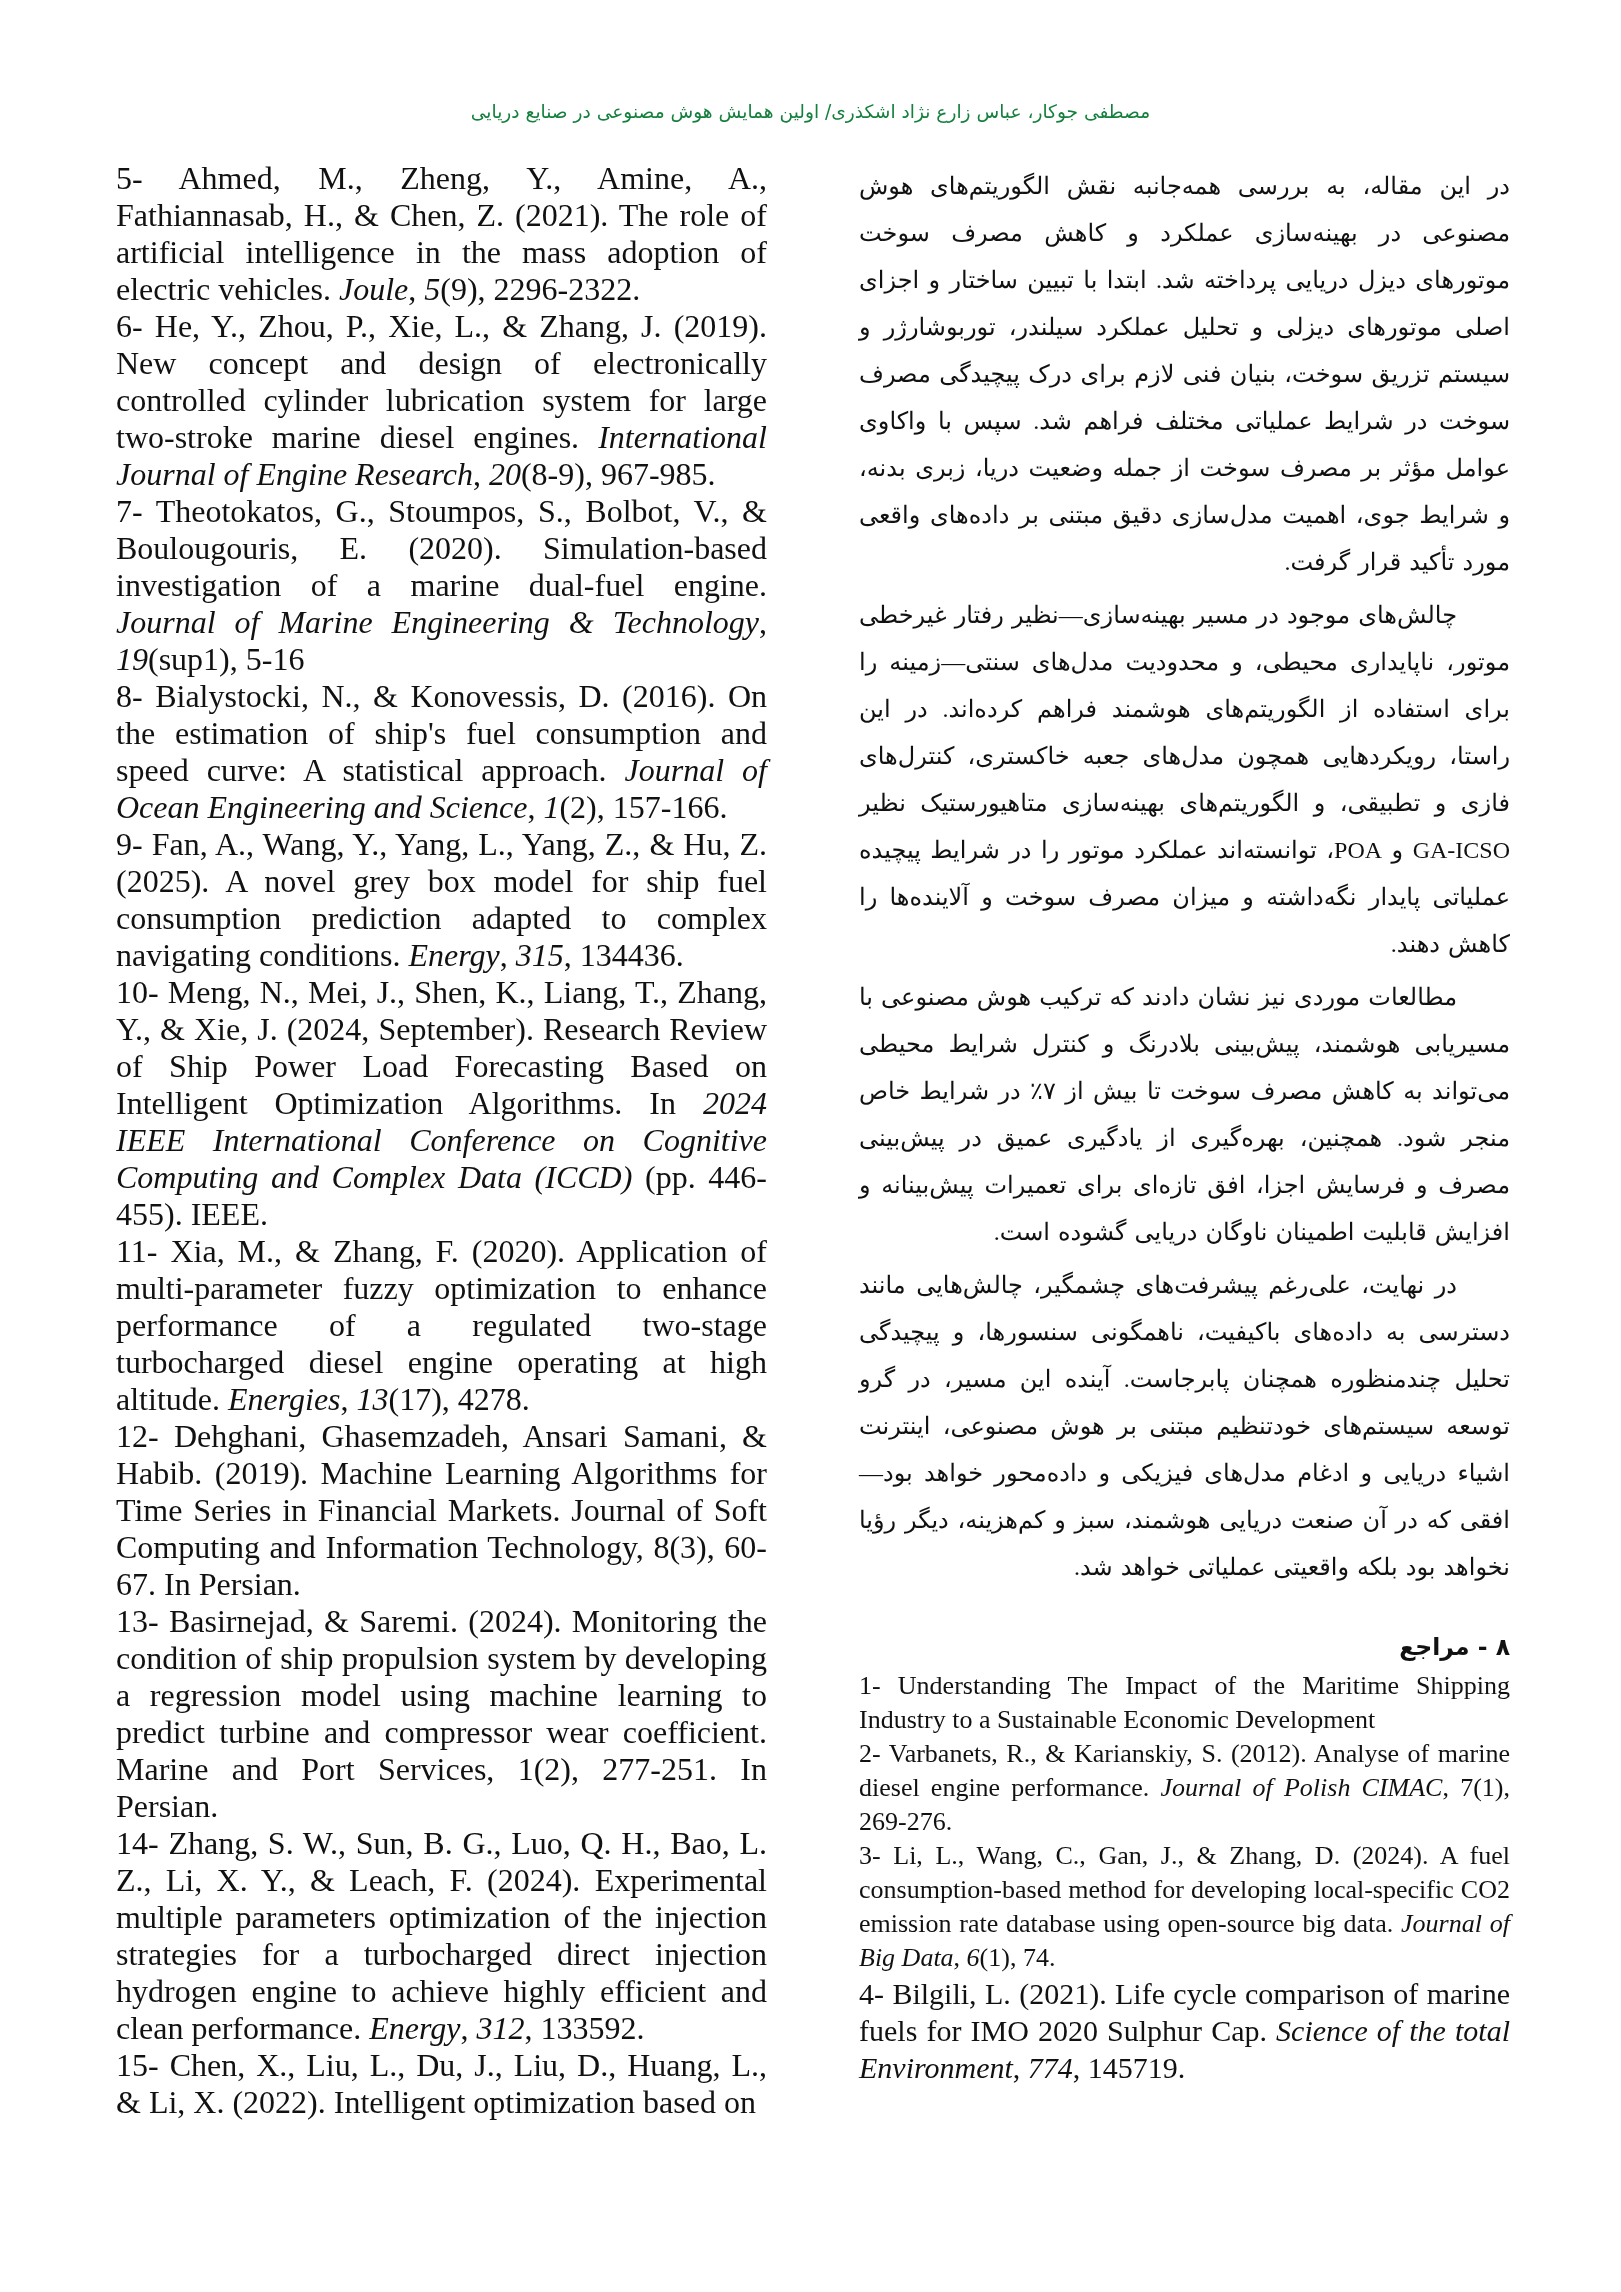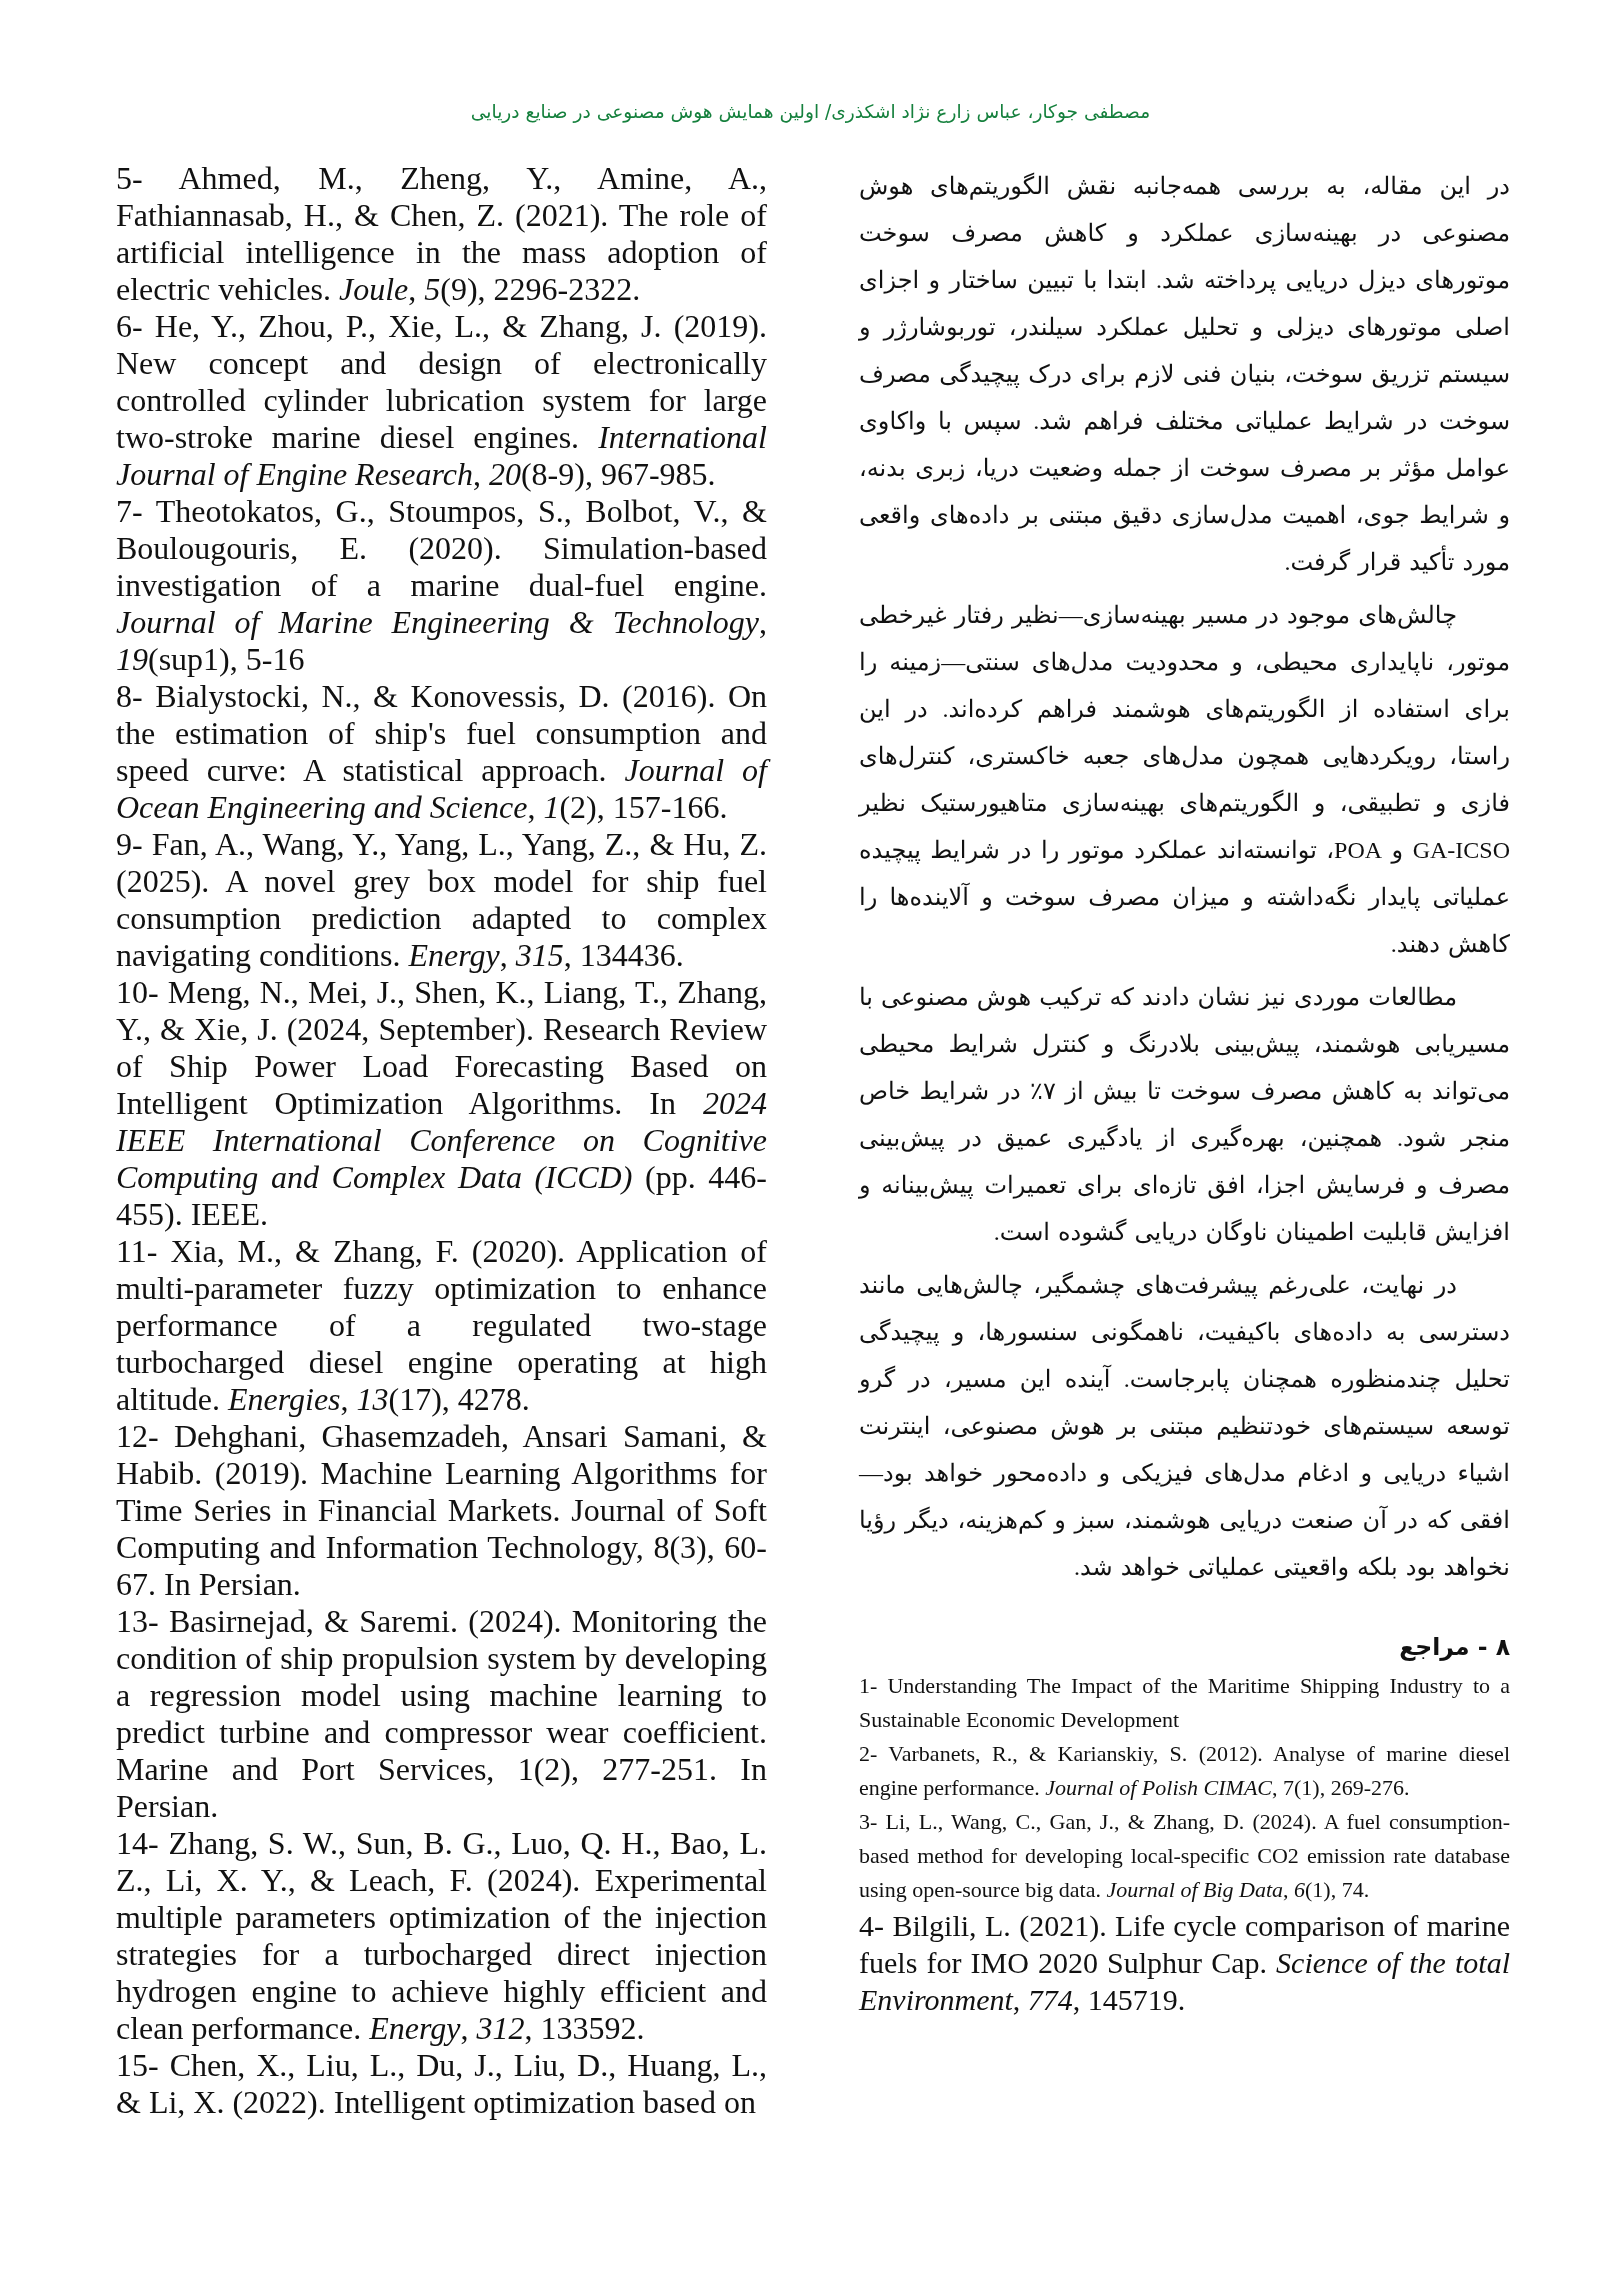--- a/index.html
+++ b/index.html
@@ -23,21 +23,21 @@
     font-family: Liberation Serif, serif; font-size: 24px; line-height: 47px;
     margin: 0 0 5.9px 0; word-spacing: 2px;
   }
   .fa-para.indent { text-indent: 53px; }
   .refs-heading {
     direction: rtl; text-align: right;
     font-family: "DejaVu Sans", sans-serif; font-weight: bold; font-size: 23.5px;
     margin: 39px 0 3.9px 0; line-height: 35px;
   }
   .refs-right .ref {
-    font-family: "Liberation Serif", serif; font-size: 22px; line-height: 34px;
+    font-family: "Liberation Serif", serif; font-size: 26px; line-height: 34px;
     text-align: justify; direction: ltr;
   }
   .refs-right .ref.large { font-size: 30px; line-height: 37px; }
 </style>
 </head>
 <body>
 
 <div class="page-header">مصطفی جوکار، عباس زارع نژاد اشکذری/ اولین همایش هوش مصنوعی در صنایع دریایی</div>
 
 <div class="col-left">

